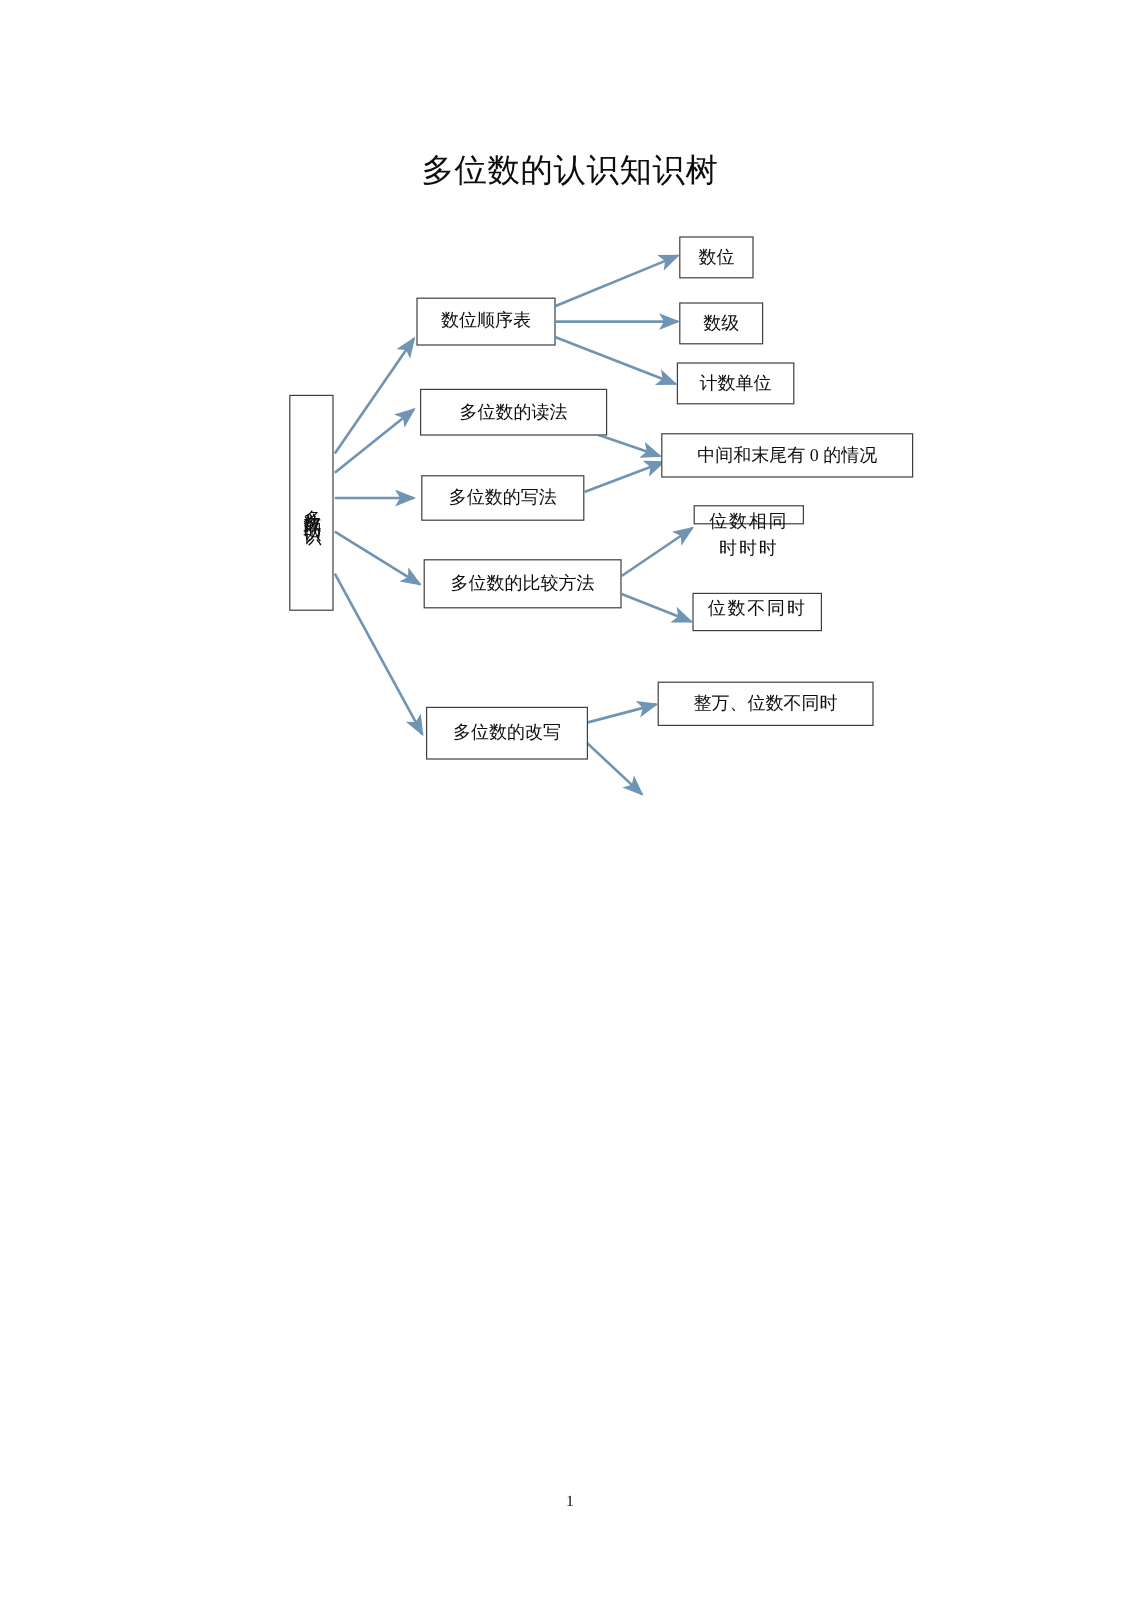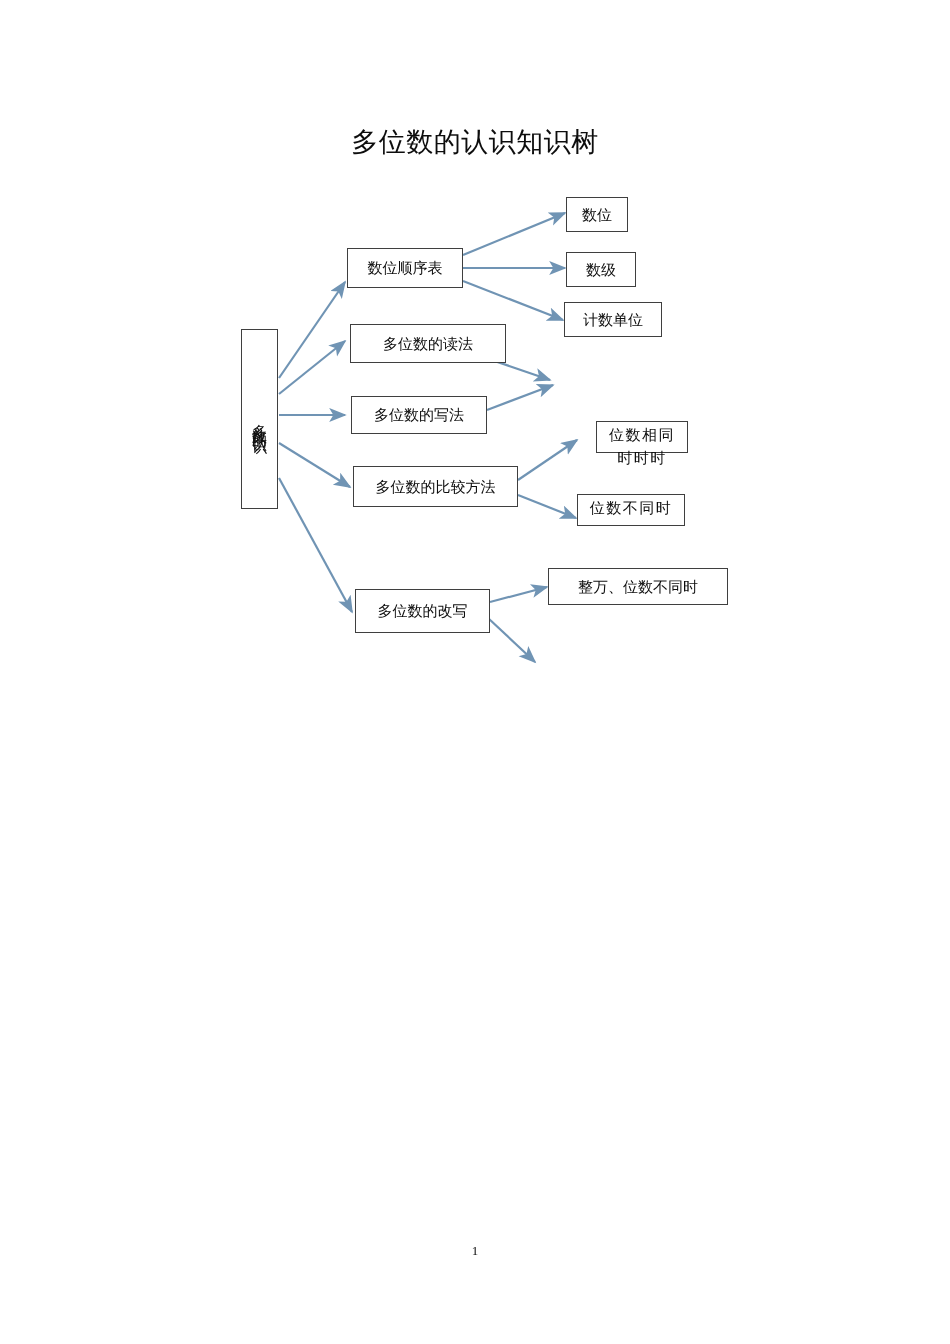--- a/index.html
+++ b/index.html
@@ -155,22 +155,23 @@
   <div class="node" style="left:351px; top:396px; width:136px; height:38px;">多位数的写法</div>
 
   <div class="node" style="left:355px; top:589px; width:135px; height:44px;">多位数的改写</div>
 
   <div class="node" style="left:566px; top:197px; width:62px; height:35px;">数位</div>
 
   <div class="node" style="left:566px; top:252px; width:70px; height:35px;">数级</div>
 
   <div class="node" style="left:564px; top:302px; width:98px; height:35px;">计数单位</div>
 
+  <div class="node" style="left:551px; top:361px; width:210px; height:37px;">中间和末尾有 0 的情况</div>
 
-  <div class="node overflow" style="left:596px; top:421px; width:92px; height:32px;">位数相同时时时</div>
+  <div class="node overflow" style="left:578px; top:421px; width:92px; height:16px;">位数相同时时时</div>
 
   <div class="node overflow" style="left:577px; top:494px; width:108px; height:32px;">位数不同时</div>
 
   <div class="node" style="left:548px; top:568px; width:180px; height:37px;">整万、位数不同时</div>
 
 
   <div id="page-number">1</div>
 
 </div>
 

